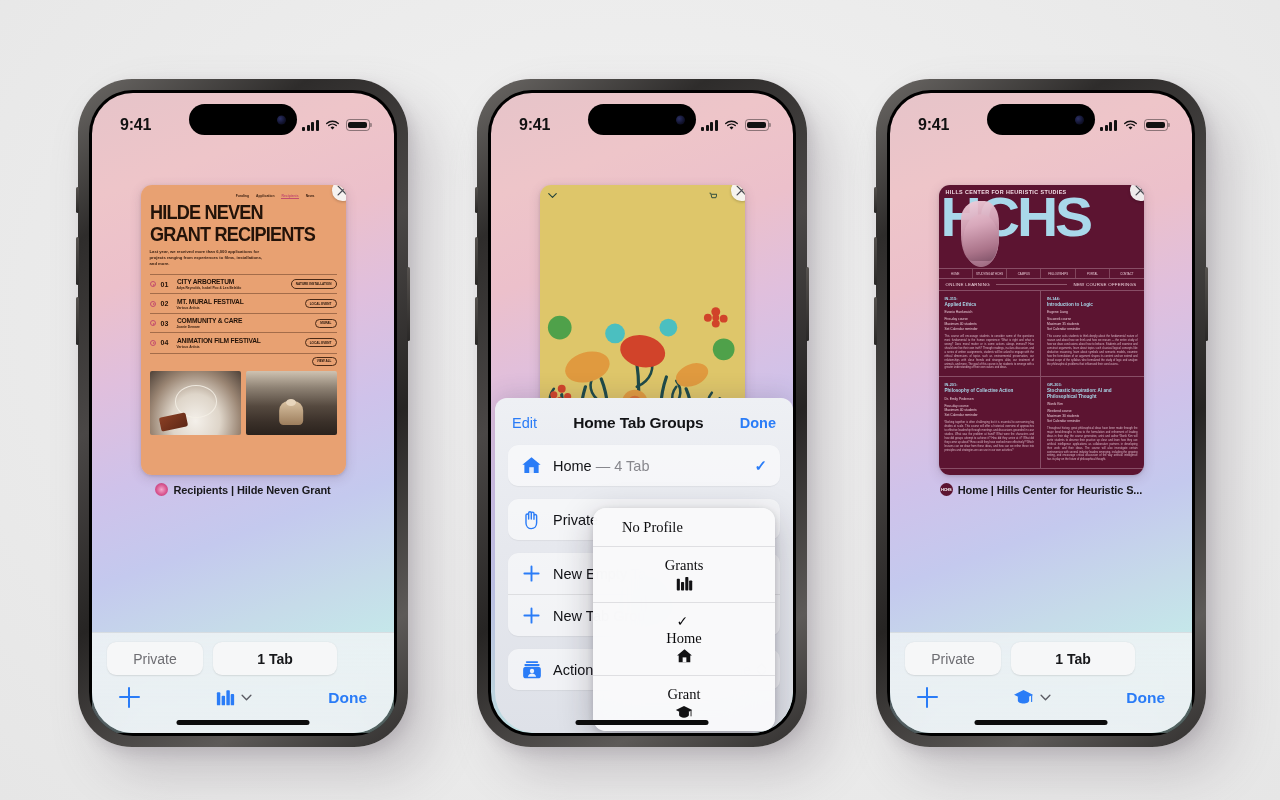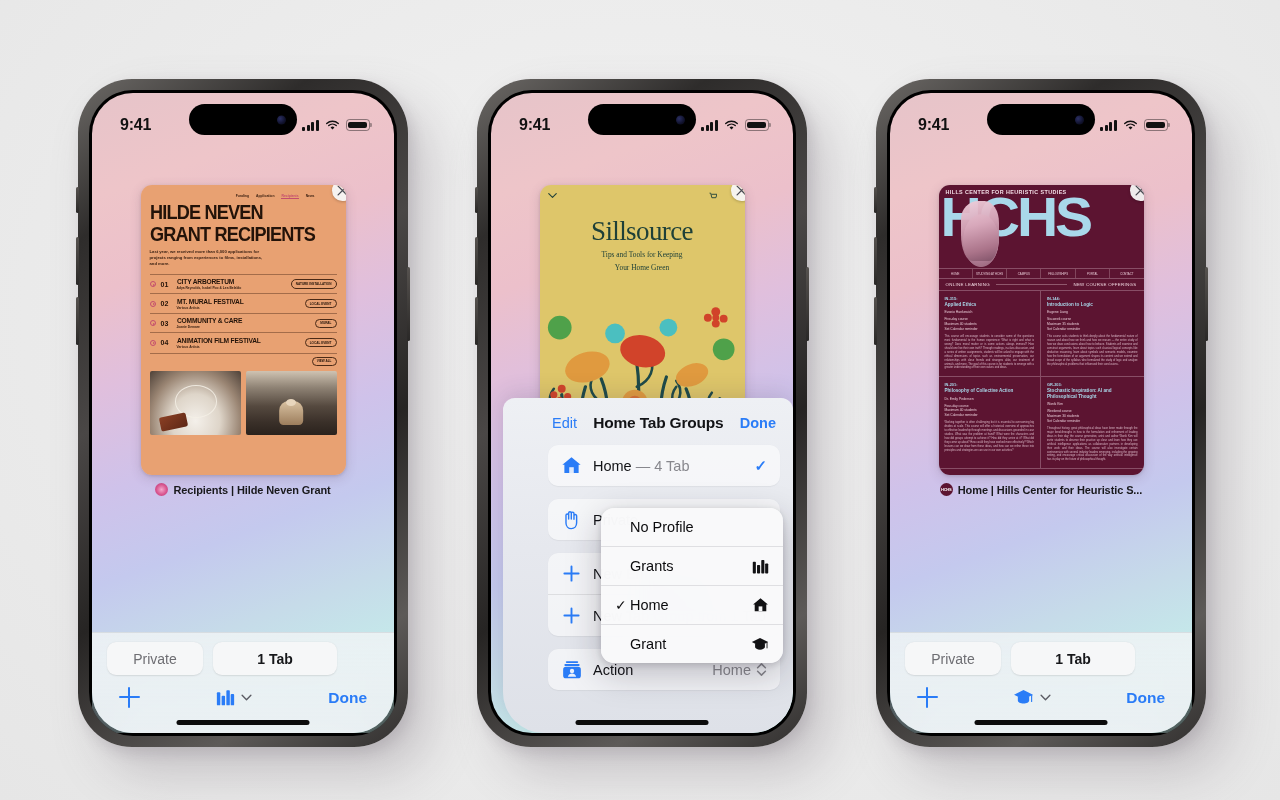--- a/index.html
+++ b/index.html
@@ -204,25 +204,25 @@
   .plus::before, .plus::after { content:""; position:absolute; background:#2a7cf7; border-radius:2px; }
   .plus::before { left:0; top:9px; width:21px; height:2.4px; }
   .plus::after  { top:0; left:9px; height:21px; width:2.4px; }
   .groupbtn { display:flex; align-items:center; gap:6px; }
   .done { color:#2a7cf7; font-size:15.5px; font-weight:600; }
   .homebar { position:absolute; bottom:8px; left:50%; transform:translateX(-50%);
              width:133px; height:5px; border-radius:3px; background:#0c0c0c; z-index:30; }
 
   
   .sheet {
-    position:absolute; left:12px; right:0; bottom:0; height: 335px;
+    position:absolute; left:4px; right:0; bottom:0; height: 335px;
     background: linear-gradient(180deg,#eef0f4 0%, #e6e8ee 45%, #dee1e8 100%);
     border-radius: 12px 12px 41px 41px;
     box-shadow: 0 -4px 22px rgba(60,50,70,.16);
-    z-index: 25; overflow: visible; padding-left: 32px;
+    z-index: 25; overflow: visible;
   }
   .sheet-head { display:flex; align-items:center; justify-content:space-between; padding: 16px 17px 0; }
   .sheet-head .s-edit, .sheet-head .s-done { color:#2a7cf7; font-size:14.5px; }
   .sheet-head .s-done { font-weight:700; }
   .sheet-title { font-size:15.5px; font-weight:700; color:#121316; letter-spacing:-0.2px; }
   .grp { margin: 13px 13px 0; border-radius:10px; background: rgba(255,255,255,.55); overflow:hidden;
          box-shadow: 0 .5px 1px rgba(0,0,0,.05); }
   .srow { display:flex; align-items:center; gap:11px; padding: 10px 13px; min-height:41px; }
   .srow + .srow { border-top: .5px solid rgba(120,120,130,.18); }
   .srow-ic { width:21px; height:21px; flex:0 0 auto; display:flex; align-items:center; justify-content:center; }
@@ -232,22 +232,22 @@
   .check { color:#2a7cf7; font-size:15px; font-weight:700; }
 
   
   .ctxmenu {
     position:absolute; left: 98px; top: 110px; width: 182px;
     background: rgba(249,249,250,.97);
     border-radius: 13px; overflow:hidden; z-index: 60;
     box-shadow: 0 10px 34px rgba(30,25,40,.26), 0 2px 7px rgba(30,25,40,.16);
     backdrop-filter: blur(22px);
   }
-  .ctxrow { display:flex; align-items:center; padding: 10px 14px; min-height:34px; }
-  .ctxrow + .ctxrow { border-top: .5px solid rgba(120,120,130,.2); }
+  .ctxrow { display:flex; align-items:center; padding: 10px 14px; min-height:34px;font-family:Liberation Serif, serif; }
+  .ctxrow + .ctxrow { border-top: .5px solid rgba(120,120,130,.2); flex-direction: column; }
   .ctx-chk { width: 15px; font-size:14px; color:#0b0b0d; flex:0 0 auto; }
   .ctx-lbl { flex:1; font-size:14.5px; color:#0b0b0d; }
   .ctx-ic { width:18px; height:18px; display:flex; align-items:center; justify-content:center; flex:0 0 auto; }
 </style>
 </head>
 <body>
 
 <div class="stage">
 
   <div class="phone" style="left:78px; top:44px;">
@@ -413,25 +413,20 @@
             <div class="pageB">
               <div class="pb-bar">
                 <svg class="pb-chev" viewBox="0 0 12 8">
                     <path d="M1 1.5 6 6.5l5-5" stroke="#22433a" stroke-width="1.5" fill="none" stroke-linecap="round" stroke-linejoin="round"></path>
                   </svg>
                 <div class="pb-right">
                   <svg width="8" height="8" viewBox="0 0 14 14">
                       <path d="M1 2h2l2 8h7l2-6H4.2" stroke="#22433a" stroke-width="1.6" fill="none" stroke-linejoin="round"></path>
                     </svg>
                 </div>
-              </div>
-              <div class="pb-title">
-                <h1>Sillsource</h1>
-                <p>Tips and Tools for Keeping</p>
-                <p>Your Home Green</p>
               </div>
               <svg class="pb-garden" viewBox="0 0 205 185" preserveAspectRatio="none">
                 <g stroke="#1e4a49" stroke-width="3.2" fill="none" stroke-linecap="round">
                   <path d="M18 185 C16 150 26 130 22 104"></path>
                   <path d="M42 185 C44 150 36 128 46 96"></path>
                   <path d="M68 185 C66 140 74 118 62 88"></path>
                   <path d="M96 185 C94 145 104 112 98 72"></path>
                   <path d="M124 185 C126 148 116 120 128 86"></path>
                   <path d="M152 185 C150 150 160 126 148 98"></path>
                   <path d="M178 185 C180 152 170 132 182 108"></path>

